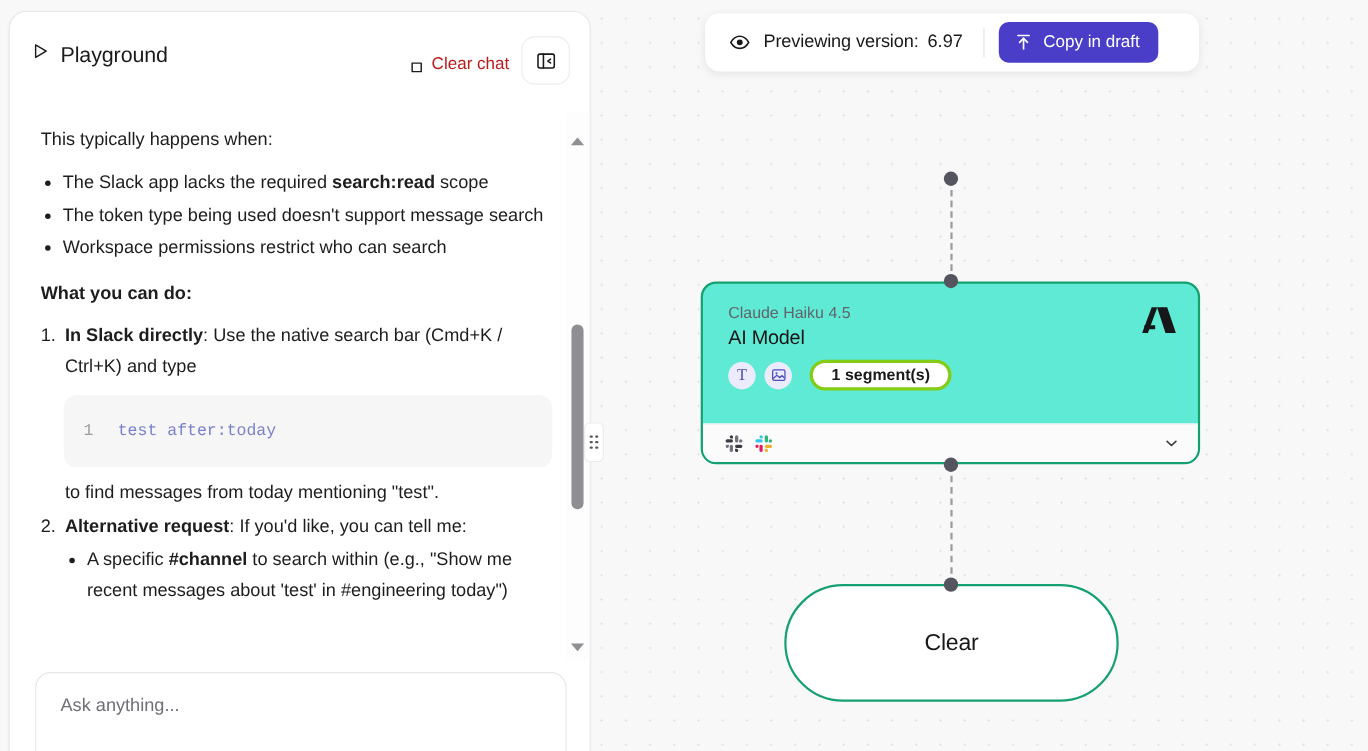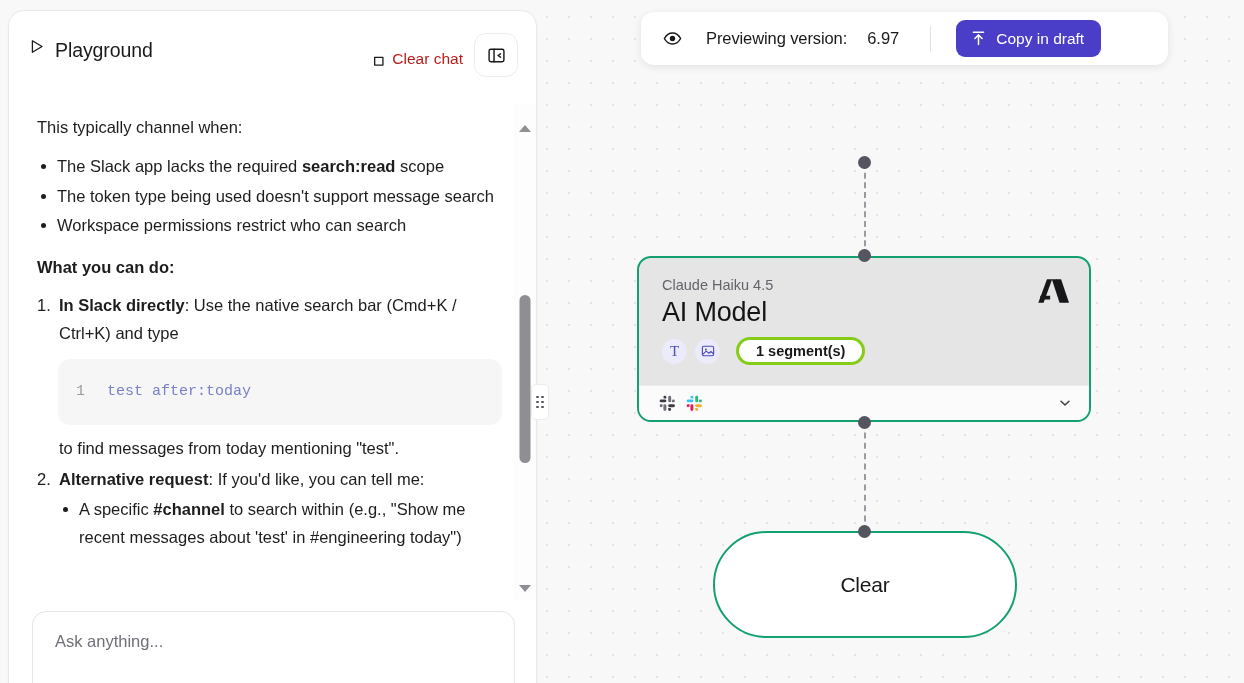--- a/index.html
+++ b/index.html
@@ -296,39 +296,39 @@
   .node-output {
     left: 713px; top: 531px;
     width: 304px; height: 107px;
     border-radius: 54px;
   }
 
   .node-model {
     position: absolute;
     left: 637px; top: 256px;
     width: 454px; height: 166px;
-    background: #e5e5e5;
+    background: #5eead4;
     border: 2px solid #14a06f;
     border-radius: 14px;
     overflow: hidden;
     display: flex;
     flex-direction: column;
   }
   .nm-main {
     flex: 1;
     padding: 19px 22px 0 23px;
     position: relative;
   }
   .nm-sub {
     font-size: 14.5px;
     color: #63636b;
     margin-bottom: 4px;
   }
   .nm-title {
-    font-size: 27px;
+    font-size: 18px;
     color: #141417;
     letter-spacing: -0.2px;
     margin-bottom: 9px;
   }
   .nm-badges {
     display: flex;
     align-items: center;
     gap: 8px;
   }
   .badge-circle {
@@ -388,29 +388,28 @@
   .edge {
     position: absolute;
     width: 0;
     border-left: 2.5px dashed #9a9aa2;
   }
 
   
   .preview-banner {
     position: absolute;
     left: 641px; top: 12px;
-    width: 527px; height: 53px;
+    width: 449px; height: 53px;
     background: #ffffff;
     border-radius: 13px;
     box-shadow: 0 2px 9px rgba(0,0,0,0.09);
     display: flex;
     align-items: center;
     padding: 0 11px 0 22px;
     z-index: 5;
-    gap: 12px;
   }
   .eye-icon { width: 19px; height: 19px; margin-right: 12px; }
   .pb-label {
     font-size: 16.5px;
     color: #19191c;
     letter-spacing: -0.1px;
   }
   .pb-version {
     font-size: 16.5px;
     color: #19191c;
@@ -558,21 +557,21 @@
           <svg width="19" height="19" viewBox="0 0 20 20" fill="none" stroke="#19191c" stroke-width="1.5" stroke-linecap="round" stroke-linejoin="round">
             <rect x="2.2" y="3.4" width="15.6" height="13.2" rx="1.8"></rect>
             <path d="M7.4 3.4 V16.6"></path>
             <path d="M14.2 8.2 L11.6 10 L14.2 11.8"></path>
           </svg>
         </div>
       </div>
     </div>
 
     <div class="chat-body">
-      <p class="lead">This typically channel when:</p>
+      <p class="lead">This typically happens when:</p>
 
       <ul class="bullets">
         <li><span>The Slack app lacks the required </span><b>search:read</b><span> scope</span></li>
         <li><span>The token type being used doesn't support message search</span></li>
         <li><span>Workspace permissions restrict who can search</span></li>
       </ul>
 
       <p class="section-head">What you can do:</p>
 
       <ol class="numlist">

